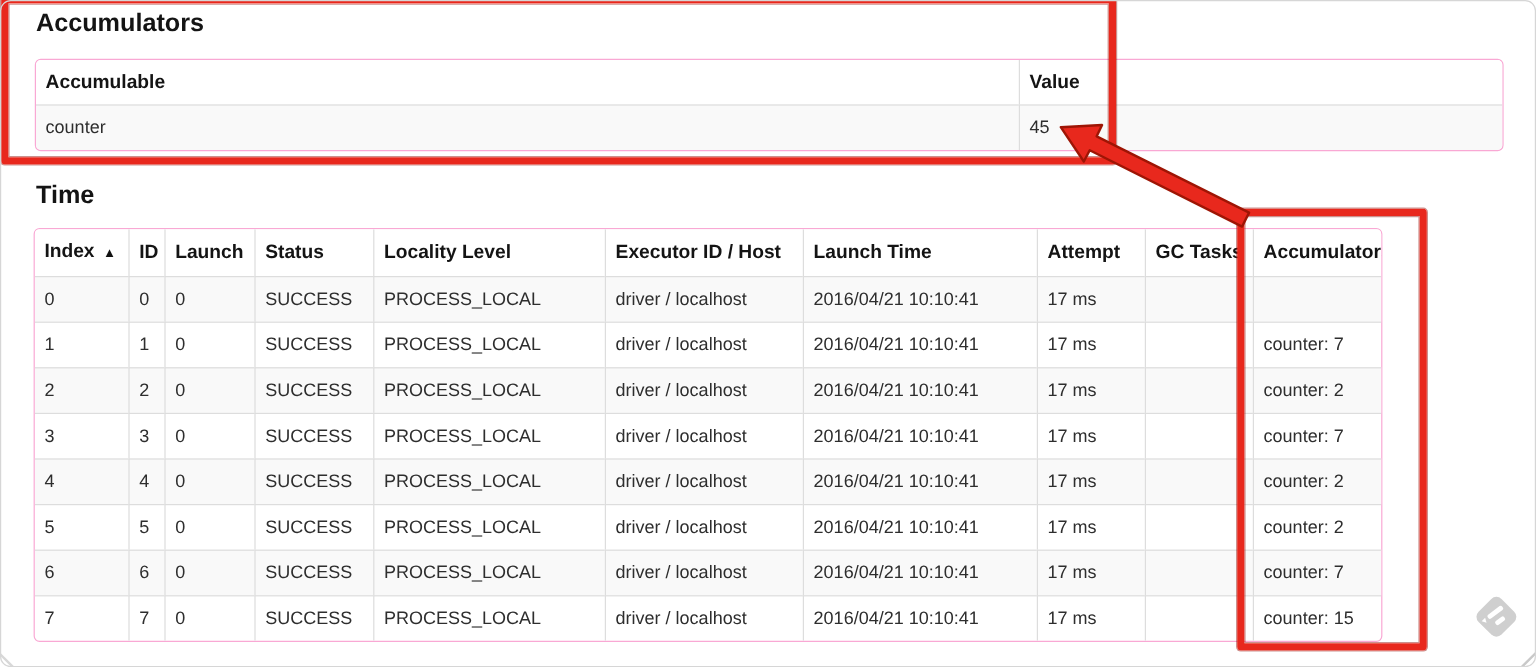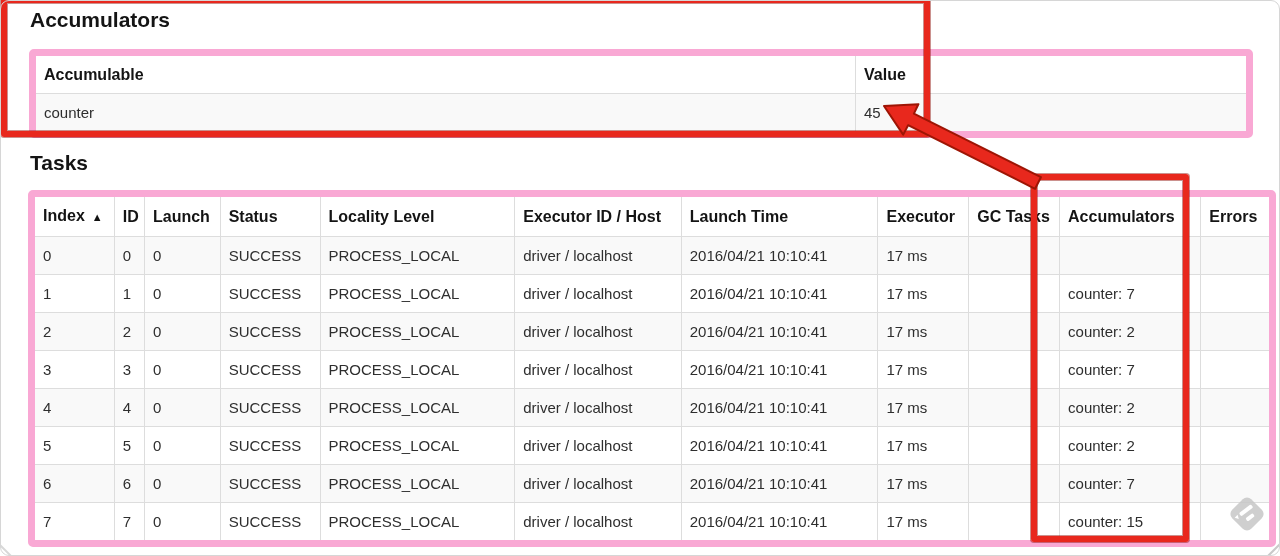--- a/index.html
+++ b/index.html
@@ -14,25 +14,25 @@
     pointer-events:none;z-index:30;box-sizing:border-box;
   }
   .section-title{
     position:absolute;left:30px;
     font-size:21px;font-weight:bold;color:#141414;line-height:26px;
   }
   #acc-title{top:7px;}
   #tasks-title{top:150px;}
 
   .tablewrap{
-    position:absolute;border:7px solid #f9a8d4;border-radius:5px;
+    position:absolute;border:1px solid #f9a8d4;border-radius:5px;
     overflow:hidden;box-sizing:border-box;background:#fff;
   }
   #acc-table-wrap{left:29px;top:49px;width:1224px;}
-  #tasks-table-wrap{left:28px;top:190px;width:1248px;}
+  #tasks-table-wrap{left:28px;top:190px;width:1124px;}
 
   table{border-collapse:separate;border-spacing:0;width:100%;table-layout:fixed;}
   th,td{
     padding:8px 8px;line-height:21px;font-size:15px;text-align:left;
     white-space:nowrap;overflow:visible;box-sizing:border-box;
   }
   th{font-weight:bold;font-size:16px;color:#141414;background:#fff;}
   td{color:#2e2e2e;}
   th + th, td + td{border-left:1px solid #dddddd;}
   tbody tr th, tbody tr td{border-top:1px solid #dddddd;}
@@ -70,21 +70,21 @@
     </thead>
     <tbody>
       <tr>
         <td>counter</td>
         <td>45</td>
       </tr>
     </tbody>
   </table>
 </div>
 
-<div id="tasks-title" class="section-title">Tasks</div>
+<div id="tasks-title" class="section-title">Time</div>
 
 <div id="tasks-table-wrap" class="tablewrap">
   <table>
     <colgroup>
       <col style="width:78px">
         <col style="width:30px">
         <col style="width:75px">
         <col style="width:99px">
       <col style="width:193px">
         <col style="width:165px">
@@ -96,21 +96,21 @@
     </colgroup>
     <thead>
       <tr>
         <th><span>Index</span><span class="sort-arrow">▲</span></th>
         <th>ID</th>
         <th>Launch</th>
         <th>Status</th>
         <th>Locality Level</th>
         <th>Executor ID / Host</th>
         <th>Launch Time</th>
-        <th>Executor</th>
+        <th>Attempt</th>
         <th>GC Tasks</th>
         <th>Accumulators</th>
         <th>Errors</th>
       </tr>
     </thead>
     <tbody>
       <tr>
         <td>0</td>
         <td>0</td>
         <td>0</td>

